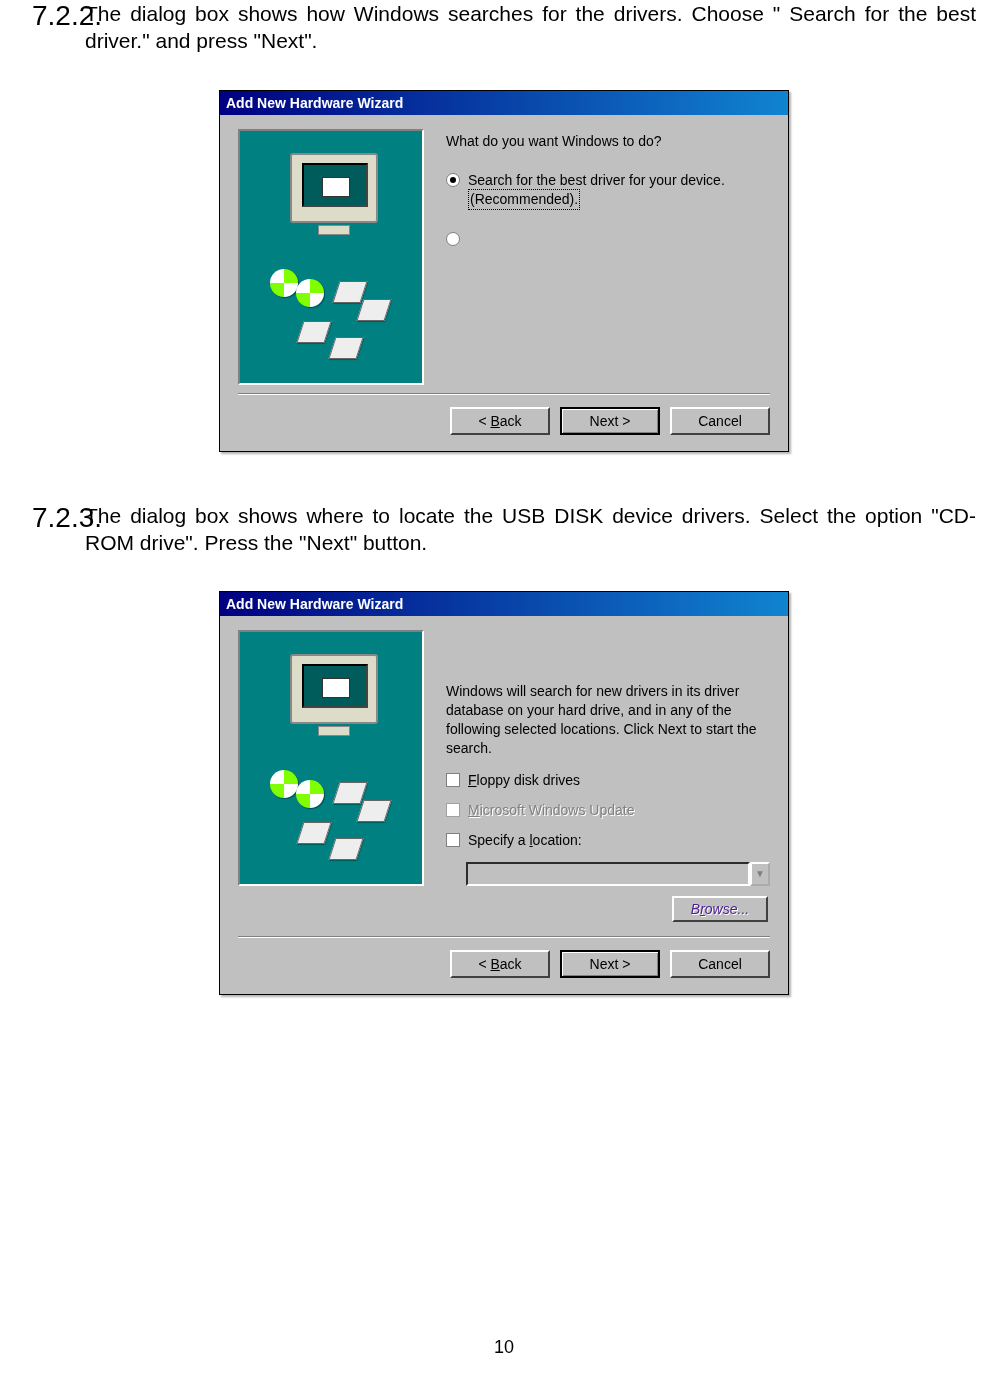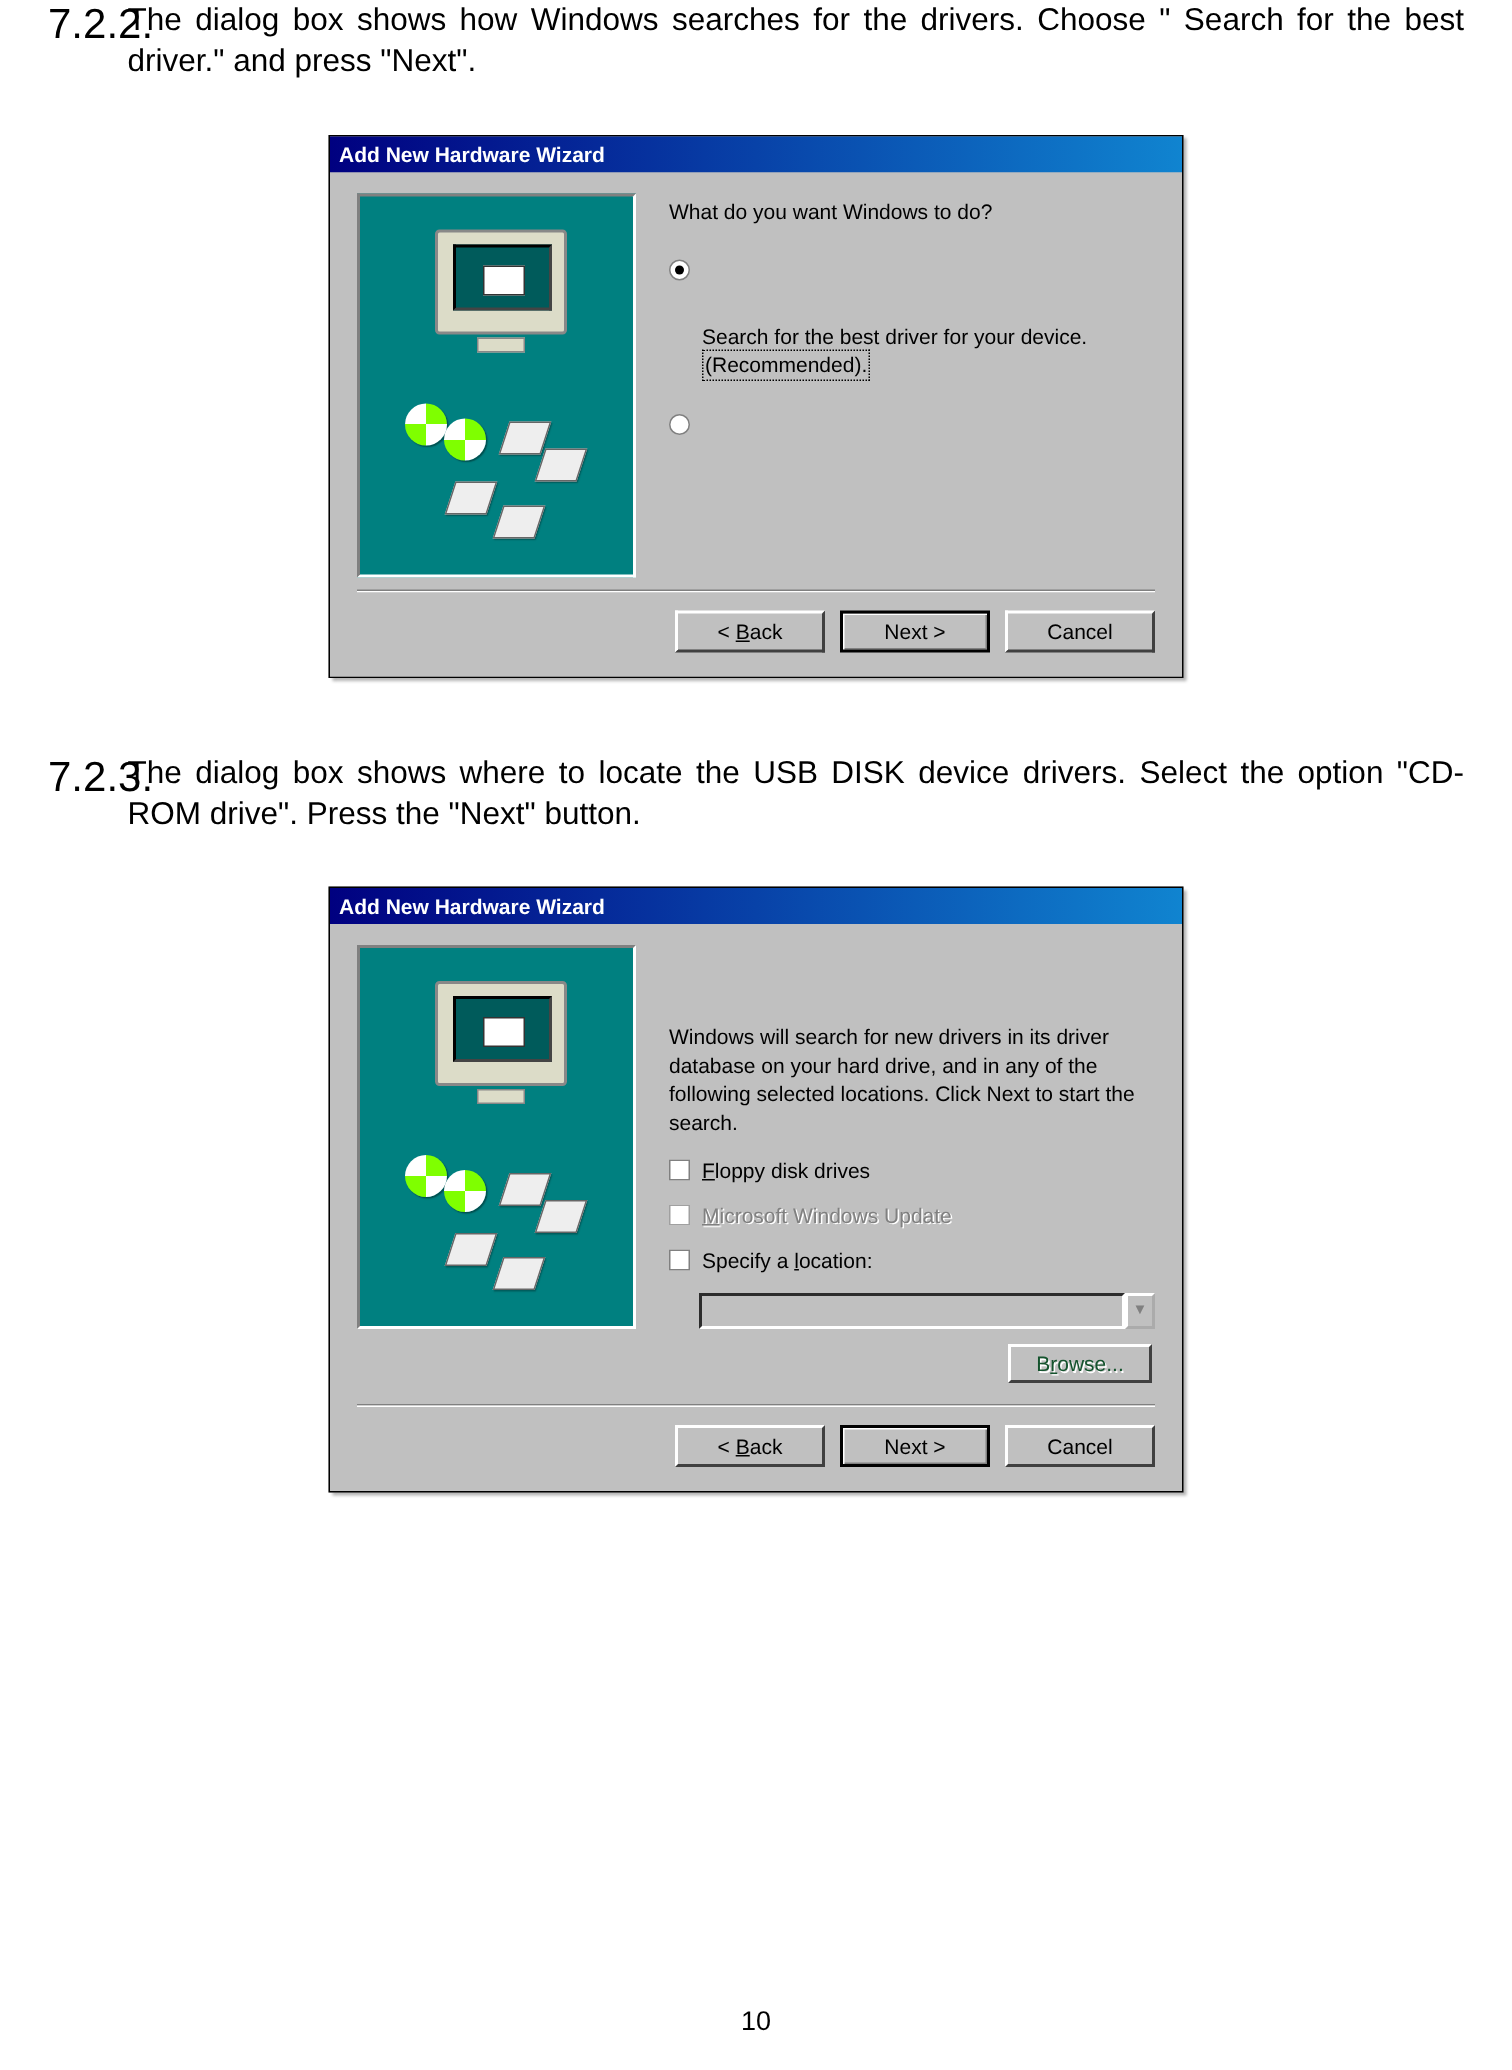--- a/index.html
+++ b/index.html
@@ -62,21 +62,21 @@
   .prompt { margin-bottom: 22px; }
   .intro { font-size:14px; line-height:1.35; margin-bottom:14px;margin-top:48px; }
 
   .opt { display:flex; align-items:flex-start; margin-bottom:20px; }
   .radio {
     width:14px;height:14px;border-radius:50%;
     border:1px solid #808080; background:#fff; margin:2px 8px 0 0;
     display:flex;align-items:center;justify-content:center; flex-shrink:0;
   }
   .radio.sel::after{content:"";width:6px;height:6px;background:#000;border-radius:50%;}
-  .opt-label{font-size:14px;line-height:1.35;margin-top:44px;}
+  .opt-label{font-size:14px;line-height:1.35;}
   .focusbox{border:1px dotted #000; padding:0 1px; display:inline-block;}
 
   .chk-row{display:flex;align-items:center;margin-bottom:14px;}
   .chk{width:14px;height:14px;border:1px solid #808080;background:#fff;margin-right:8px;display:flex;align-items:center;justify-content:center;flex-shrink:0;}
   .chk.checked::after{content:"✓";font-size:12px;line-height:1;color:#000;font-weight:bold;}
   .chk-label{font-size:14px;} .chk-label u{text-decoration:underline;}
   .disabled .chk-label{color:#808080;text-shadow:1px 1px 0 #fff;}
   .disabled .chk{border-color:#a0a0a0;}
 
   .combo-row{display:flex;margin:4px 0 10px 20px;}
@@ -85,21 +85,21 @@
   .browse-row{display:flex;justify-content:flex-end;padding-right:2px;margin-bottom:6px;}
 
   .sep{height:2px;border-top:1px solid #808080;border-bottom:1px solid #fff;margin:8px 18px 0 18px;}
   .btnrow{display:flex;justify-content:flex-end;gap:10px;padding:12px 18px 16px 18px;background:#c0c0c0;}
   .wbtn{
     width:100px;height:28px;background:#c0c0c0;
     border:2px solid;border-color:#fff #404040 #404040 #fff;
     font-size:14px;font-family:inherit;display:flex;align-items:center;justify-content:center;cursor:default;
   }
   .wbtn.default{border:2px solid #000;box-shadow:inset 1px 1px 0 #fff, inset -1px -1px 0 #808080;}
-  .wbtn.disabled{color:#14532d;text-shadow:1px 1px 0 #fff;}
+  .wbtn.disabled{color:#4c1d95;text-shadow:1px 1px 0 #fff;font-style:italic;}
   .wbtn u{text-decoration:underline;}
 
   .pagenum{position:absolute;bottom:22px;width:100%;text-align:center;font-size:18px;}
 </style>
 </head>
 <body>
 
 <div class="section">
   <div class="section-num">7.2.2.</div>
   <div class="section-text">The dialog box shows how Windows searches for the drivers. Choose " Search for the best driver." and press  "Next".</div>

